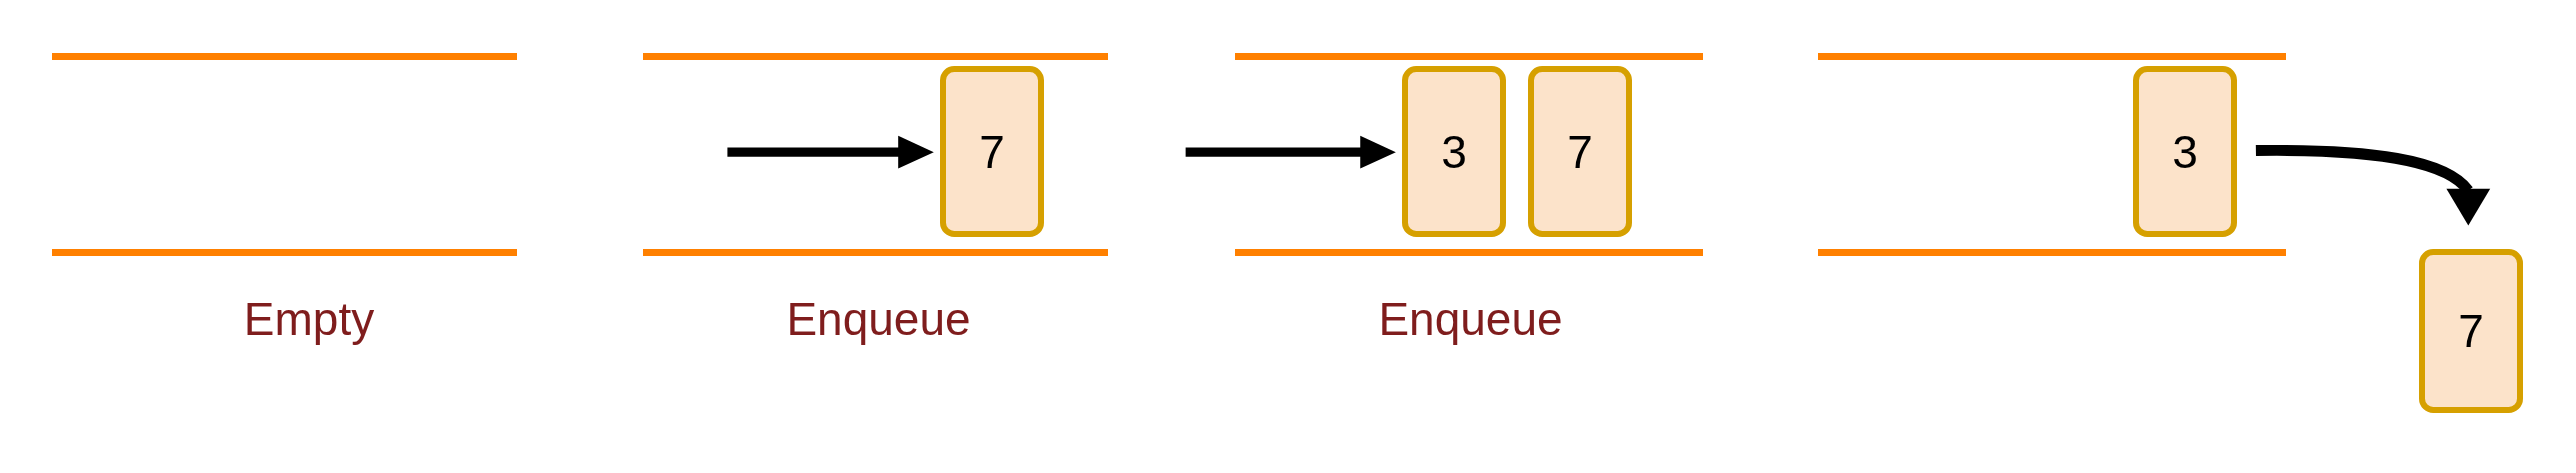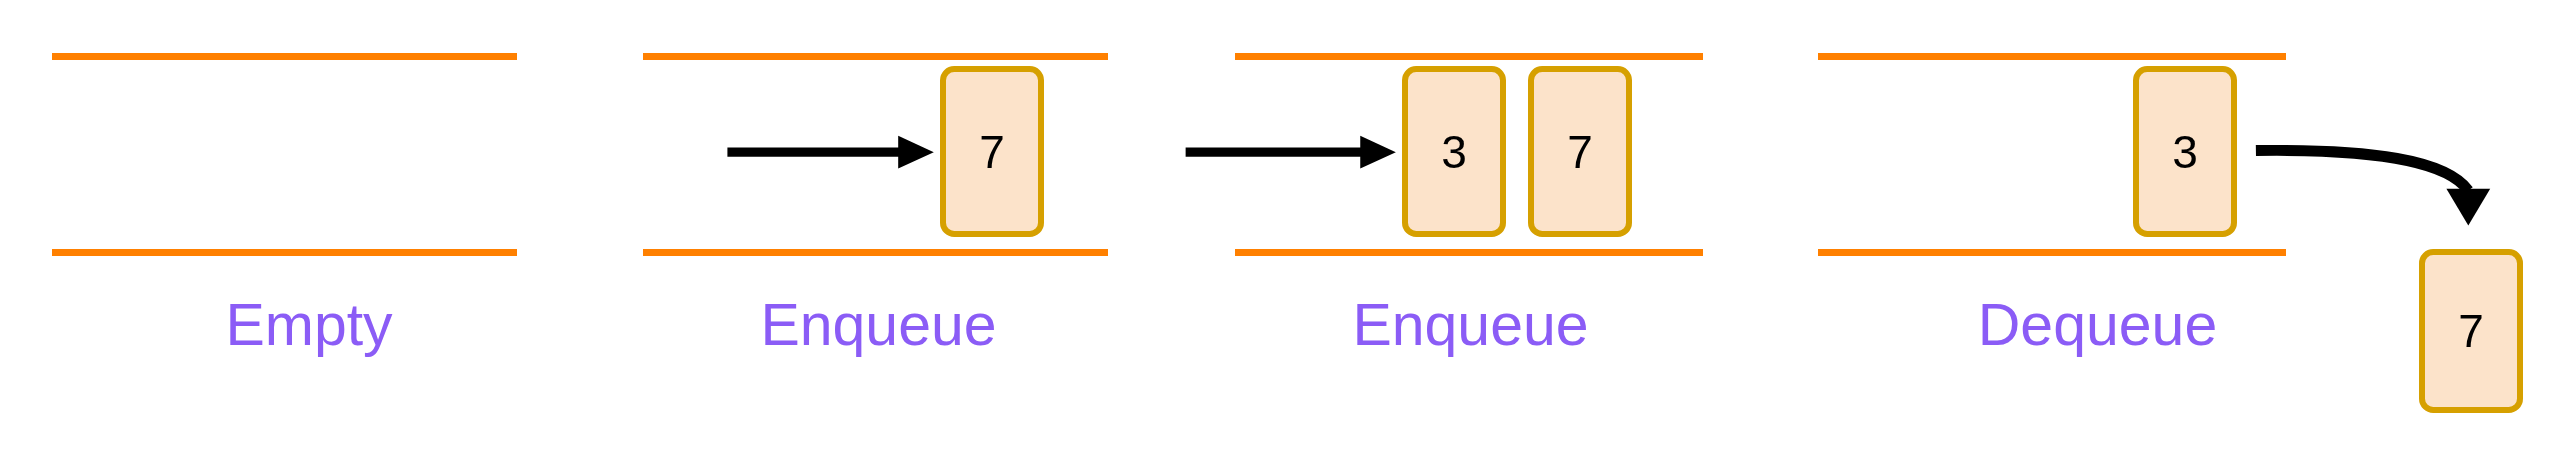--- a/index.html
+++ b/index.html
@@ -40,23 +40,23 @@
     font-family: "Liberation Sans", sans-serif;
     font-size: 46px;
     line-height: 1;
     color: #000000;
     font-weight: 400;
   }
   
   .caption {
     position: absolute;
     font-family: "Liberation Sans", sans-serif;
-    font-size: 59px;
+    font-size: 46px;
     line-height: 1;
-    color: #8b5cf6;
+    color: #7f1d1d;
     white-space: nowrap;
     text-align: center;
   }
   
   #arrows {
     position: absolute;
     left: 0;
     top: 0;
     width: 2576px;
     height: 473px;
@@ -87,21 +87,20 @@
   <div class="cell" style="left:1528px; top:66px; width:104px; height:171px;">
     <span class="cell-value">7</span>
   </div>
   <div class="caption" style="left:1235px; top:296px; width:471px;">Enqueue</div>
 
   <div class="rail" style="left:1818px; top:53px; width:468px;"></div>
   <div class="rail" style="left:1818px; top:249px; width:468px;"></div>
   <div class="cell" style="left:2133px; top:66px; width:104px; height:171px;">
     <span class="cell-value">3</span>
   </div>
-  <div class="caption" style="left:1862px; top:296px; width:471px;">Dequeue</div>
 
   <div class="cell" style="left:2419px; top:249px; width:104px; height:164px;">
     <span class="cell-value">7</span>
   </div>
 
   <svg id="arrows" viewBox="0 0 4704 864" xmlns="http://www.w3.org/2000/svg">
 
     <g>
       <line x1="1328" y1="278" x2="1648" y2="278" stroke="#000000" stroke-width="17"></line>
       <polygon points="1640,248 1705,278 1640,308" fill="#000000"></polygon>

